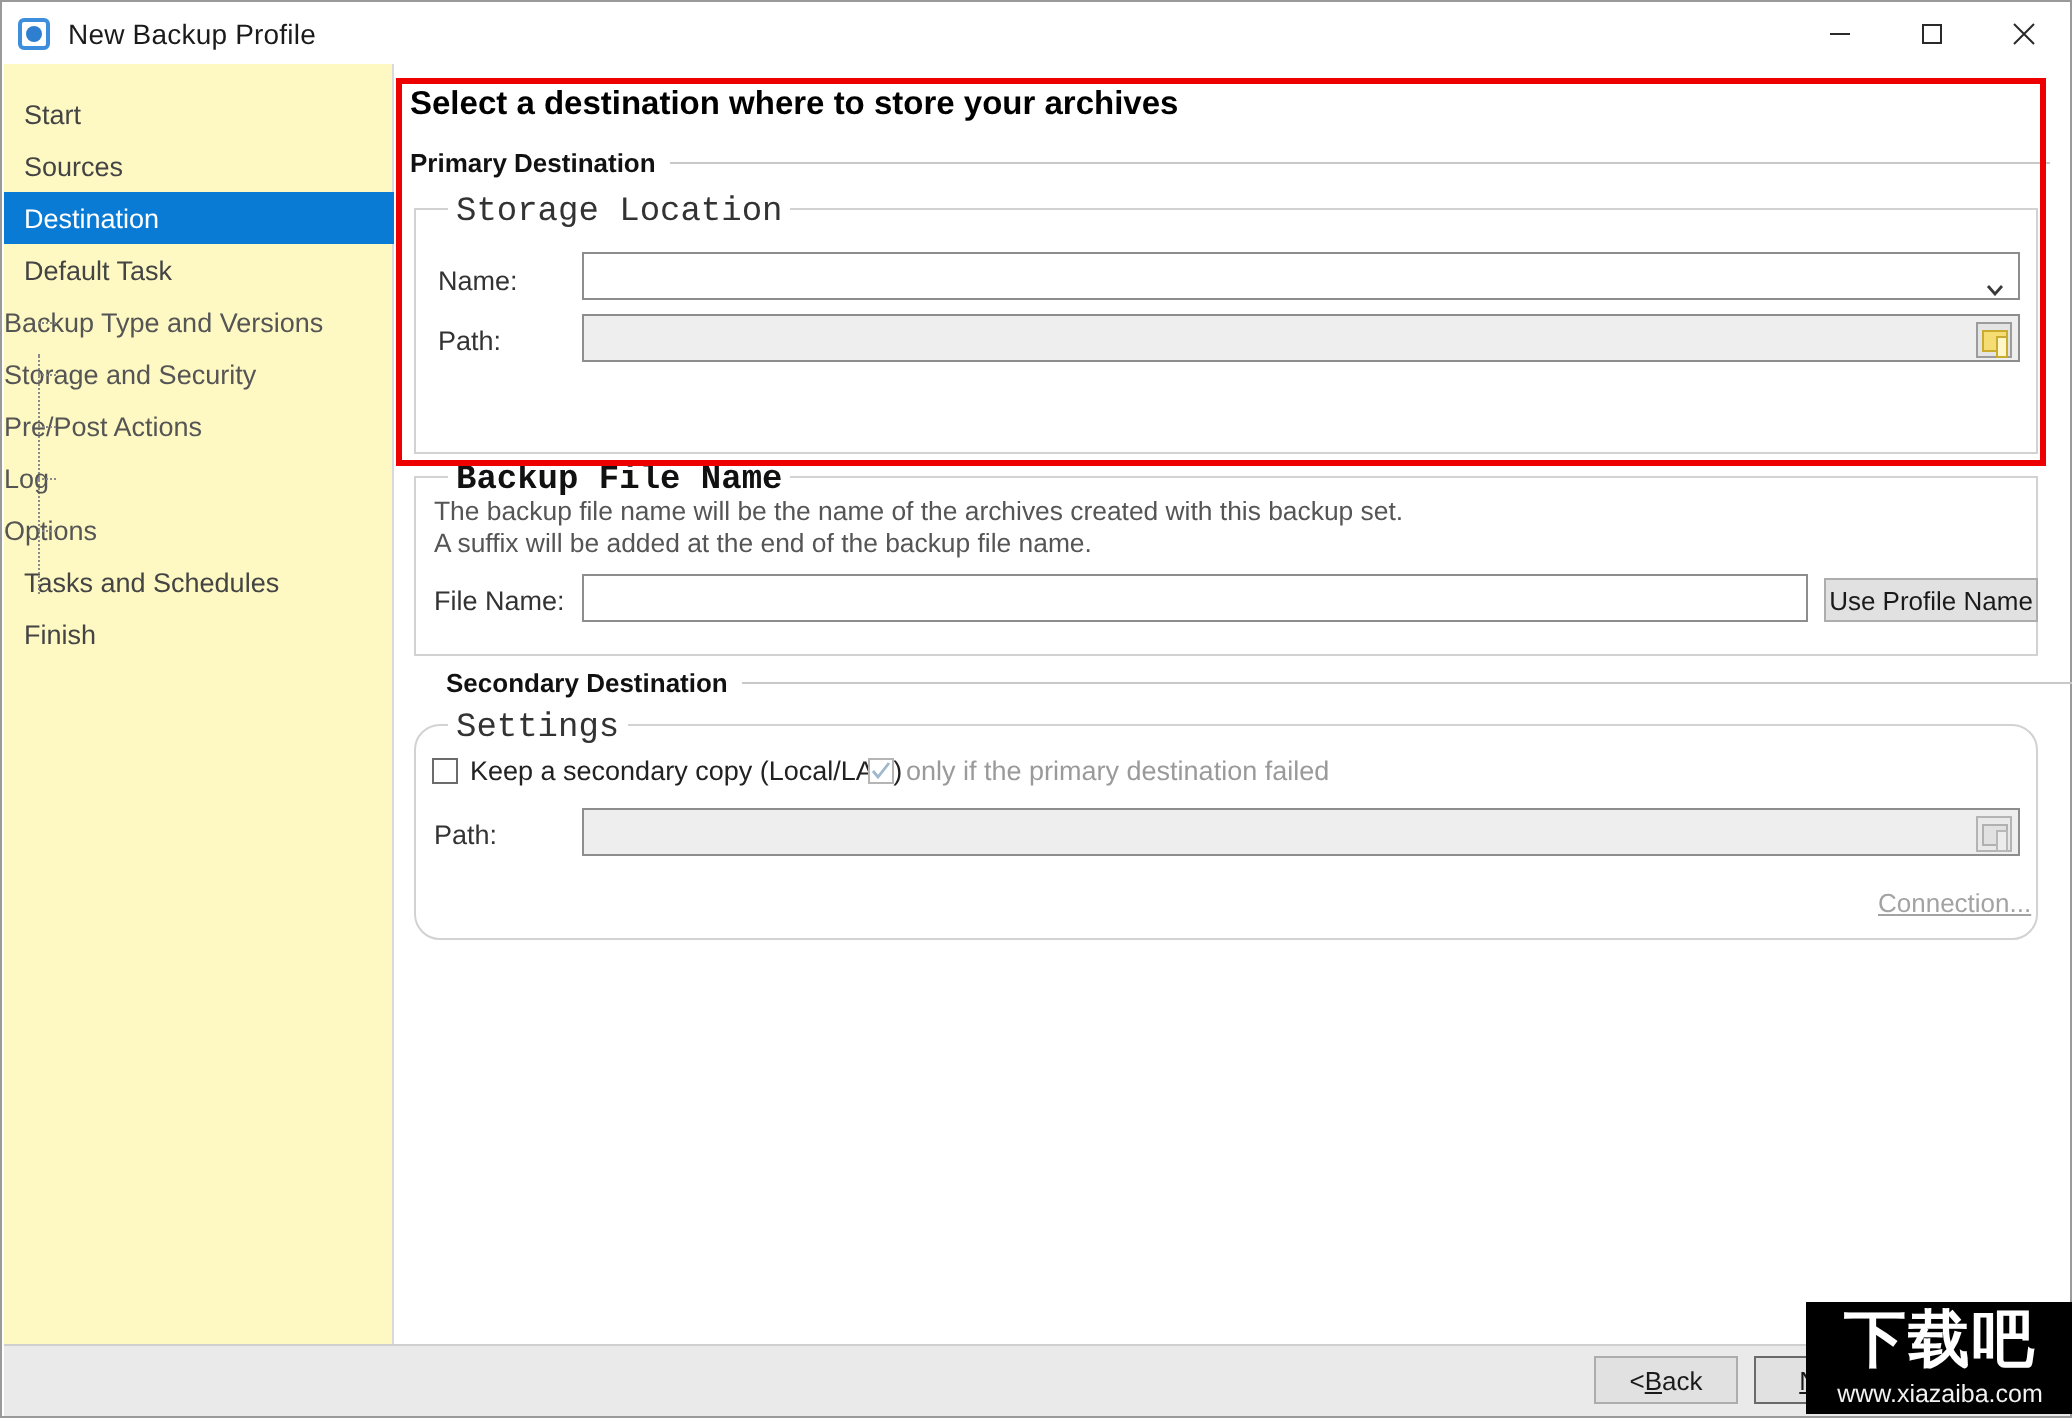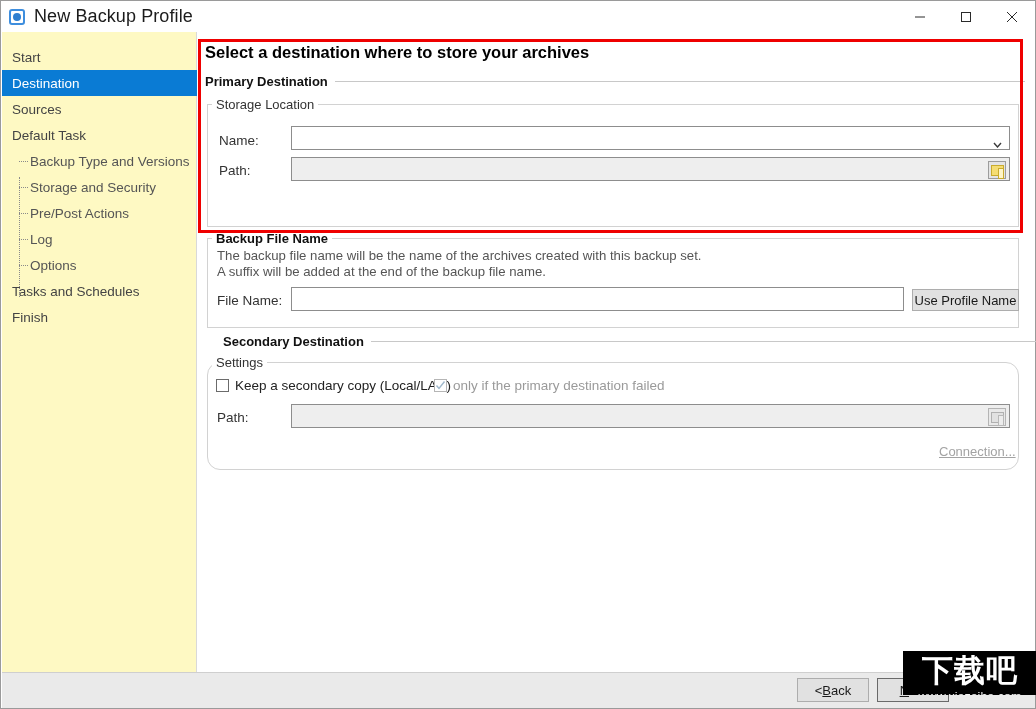--- a/index.html
+++ b/index.html
@@ -31,21 +31,21 @@
   }
   #title-icon .ring1 {
     position: absolute; left: 0; top: 0; width: 16px; height: 16px;
     border: 2px solid #3e8ede; border-radius: 3px; background: #ffffff;
   }
   #title-icon .ring2 {
     position: absolute; left: 4px; top: 4px; width: 8px; height: 8px;
     border-radius: 50%; background: #2f7fd0;
   }
   #title-text {
-    font-size: 18px; color: #1b1b1b; letter-spacing: .1px;
+    font-size: 14px; color: #1b1b1b; letter-spacing: .1px;
   }
   #window-controls {
     position: absolute; right: 0; top: 0; height: 31px; display: flex;
   }
   .winbtn {
     width: 46px; height: 31px; display: flex; align-items: center; justify-content: center;
     color: #2a2a2a;
   }
   .winbtn svg { display: block; }
 
@@ -58,21 +58,21 @@
   .nav-item {
     height: 26px; display: flex; align-items: center;
     padding-left: 10px; color: #444444; font-size: 13.5px;
     white-space: nowrap;
   }
   .nav-item.selected {
     background: #0a7bd4; color: #ffffff; width: 195px;
   }
   .nav-child {
     height: 26px; display: flex; align-items: center;
-    padding-left: 28px; color: #555555; font-size: 13.5px;
+    color: #555555; font-size: 13.5px;
     position: relative; white-space: nowrap;
   }
   .nav-child .tree-h {
     position: absolute; left: 17px; top: 13px; width: 9px; height: 0;
     border-top: 1px dotted #8a8a8a;
   }
   #tree-vline {
     position: absolute; left: 17px; top: 145px; width: 0; height: 120px;
     border-left: 1px dotted #8a8a8a;
   }
@@ -93,22 +93,22 @@
   .sect-head {
     display: flex; align-items: center;
   }
   .sect-head .rule {
     flex: 1; height: 0; border-top: 1px solid #c8c8c8;
   }
   .groupbox {
     border: 1px solid #d2d2d2; position: absolute;
   }
   .group-legend {
-    position: absolute; top: -8px; left: 4px; background: #ffffff;
-    padding: 0 4px; font-size: 13px; color: #333333;
+    position: absolute; top: -8px; left: 16px; background: #ffffff;
+    padding: 0 4px; font-size: 17px; color: #333333; font-family: Liberation Mono, monospace;
   }
   .group-legend.bold { font-weight: bold; color: #111111; }
 
   .field-label {
     position: absolute; font-size: 13.5px; color: #333333;
   }
   .textbox {
     position: absolute; background: #ffffff; border: 1px solid #8d8d8d;
     height: 24px;
   }
@@ -176,21 +176,21 @@
   #btn-next {
     position: absolute; left: 876px; top: 677px; width: 72px; height: 24px;
     background: #e1e1e1; border: 1px solid #6a6a6a;
     display: flex; align-items: center; justify-content: center;
     font-size: 13px; color: #1a1a1a;
   }
   .accel { text-decoration: underline; }
 
   
   #watermark {
-    position: absolute; left: 902px; top: 650px; width: 134px; height: 44px;
+    position: absolute; left: 902px; top: 650px; width: 134px; height: 56px;
     background: #000000; overflow: hidden;
   }
   #wm-cn {
     position: absolute; left: 0; top: -1px; width: 134px;
     text-align: center; color: #ffffff;
     font-family: "DejaVu Sans", sans-serif;
     font-size: 31px; font-weight: bold; letter-spacing: 1px;
     line-height: 40px;
   }
   #wm-url {
@@ -231,25 +231,25 @@
   </div>
 
   <div id="sidebar">
     <div id="tree-vline"></div>
 
     <div style="height:12px"></div>
 
     <div class="nav-item">
       <span>Start</span>
     </div>
+    <div class="nav-item">
+      <span>Sources</span>
+    </div>
     <div class="nav-item selected">
       <span>Destination</span>
-    </div>
-    <div class="nav-item">
-      <span>Sources</span>
     </div>
     <div class="nav-item">
       <span>Default Task</span>
     </div>
 
     <div class="nav-child">
       <span class="tree-h"></span>
       <span>Backup Type and Versions</span>
     </div>
     <div class="nav-child">

